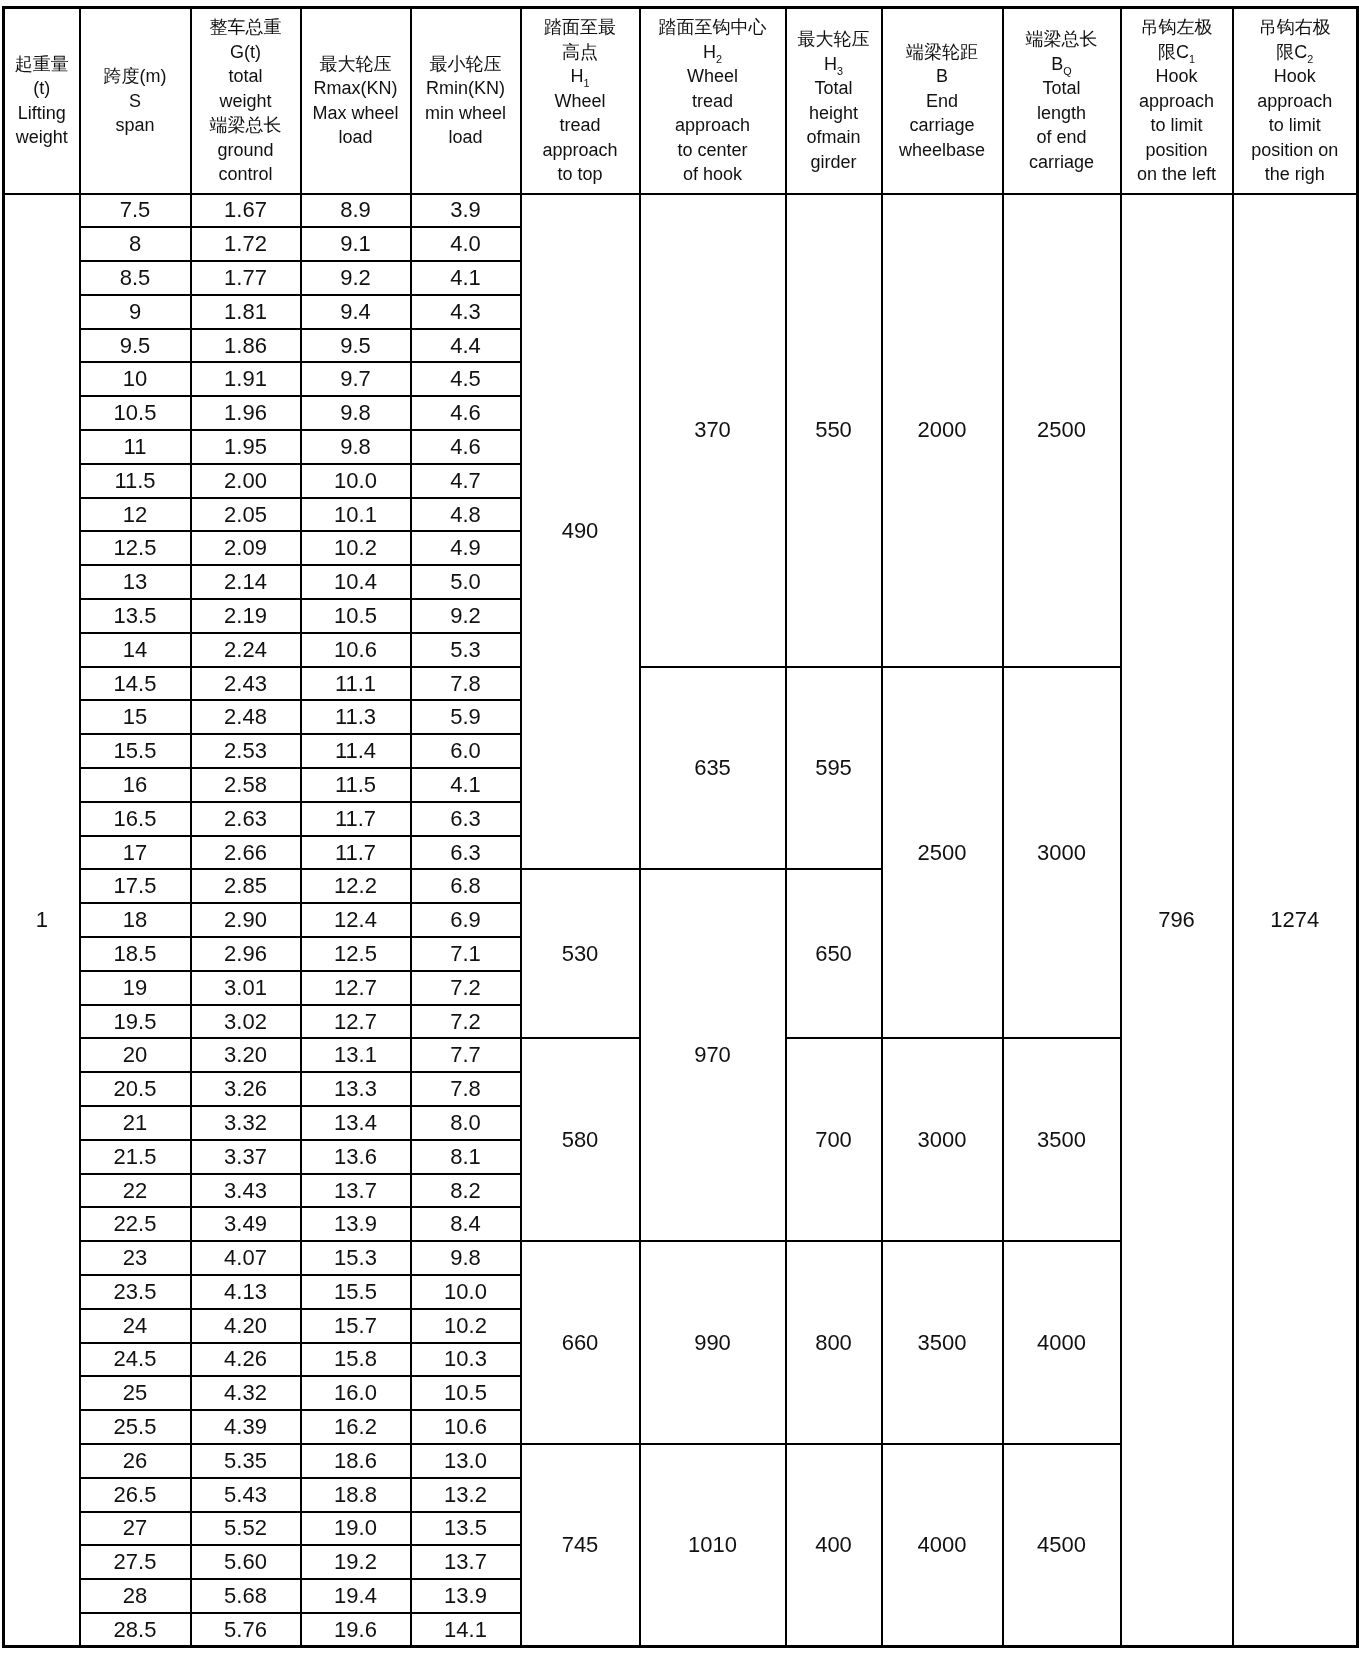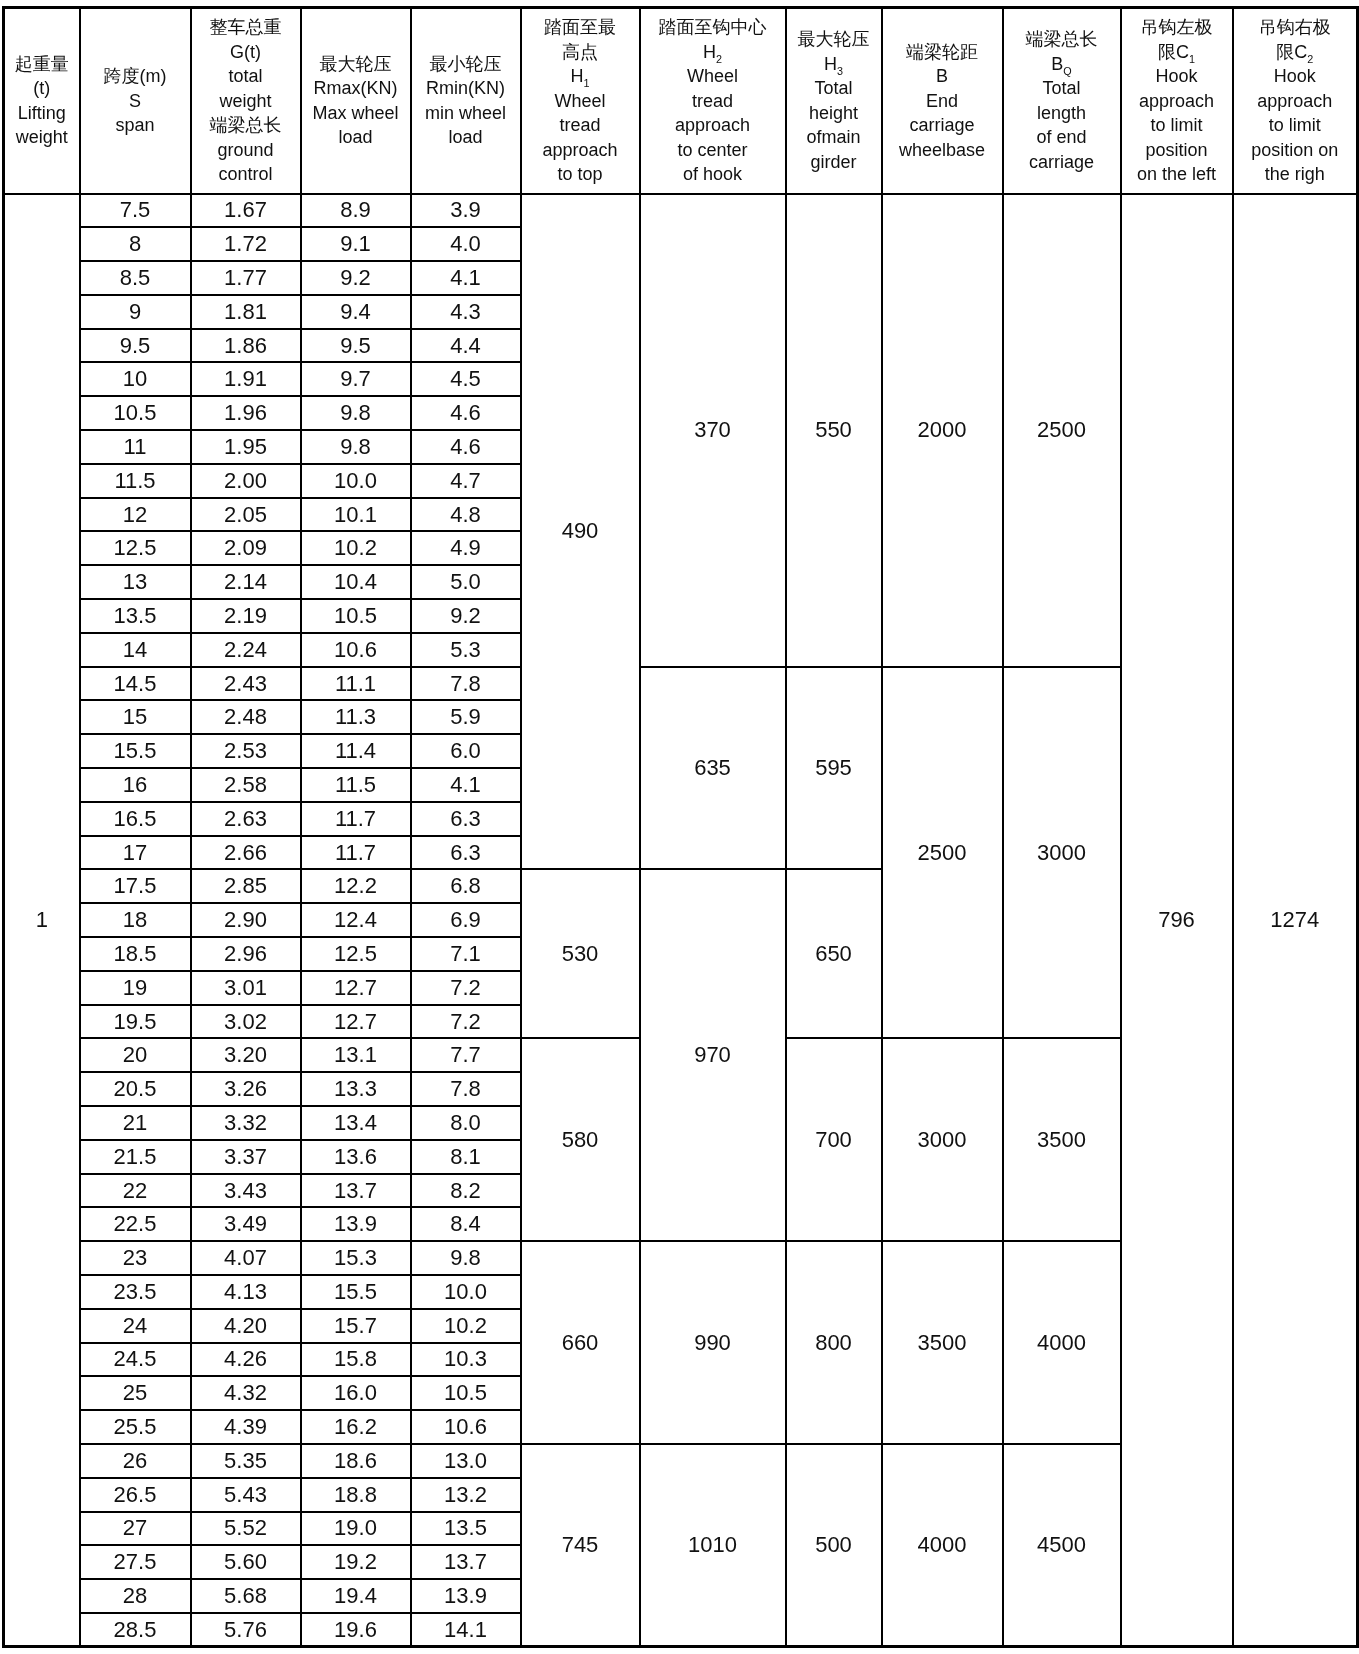--- a/index.html
+++ b/index.html
@@ -395,21 +395,21 @@
           <td>16.2</td>
           <td>10.6</td>
         </tr>
         <tr>
           <td>26</td>
           <td>5.35</td>
           <td>18.6</td>
           <td>13.0</td>
           <td rowspan="6">745</td>
           <td rowspan="6">1010</td>
-          <td rowspan="6">500</td>
+          <td rowspan="6">400</td>
           <td rowspan="6">4000</td>
           <td rowspan="6">4500</td>
         </tr>
         <tr>
           <td>26.5</td>
           <td>5.43</td>
           <td>18.8</td>
           <td>13.2</td>
         </tr>
         <tr>

